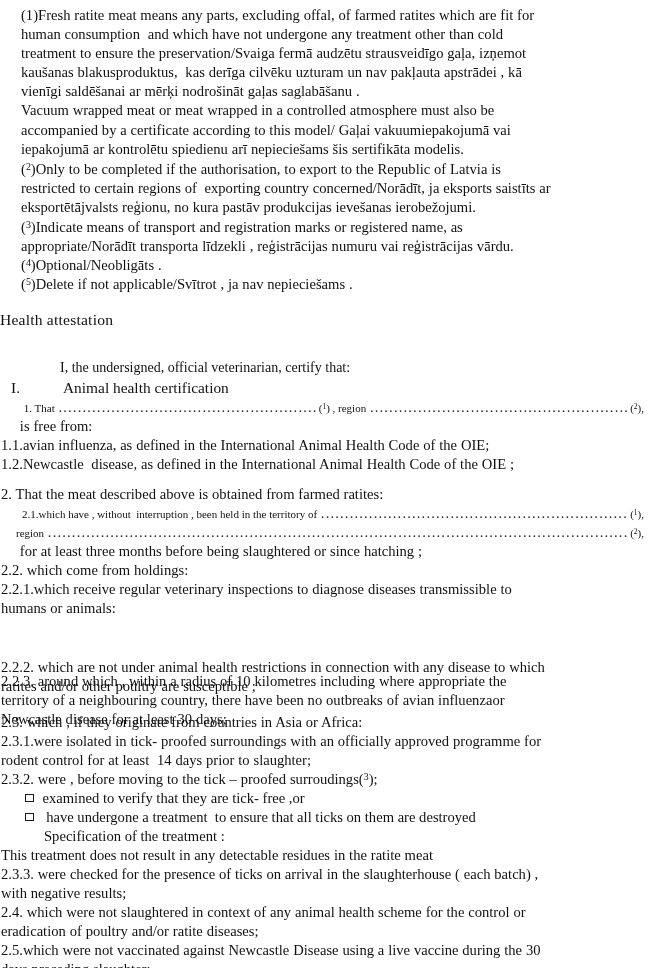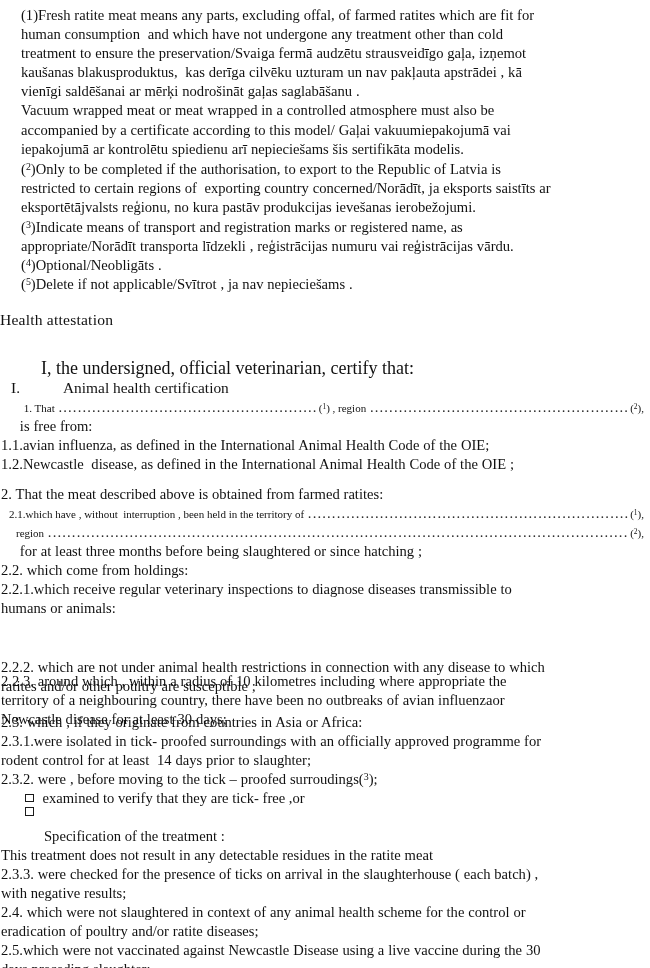--- a/index.html
+++ b/index.html
@@ -49,23 +49,23 @@
     padding-right: 4px;
   }
   
   .title-center {
     font-size: 15.6px;
     line-height: 20px;
     text-align: left;
     letter-spacing: 0.2px;
   }
   .cert-intro {
-    font-size: 18px;
+    font-size: 14px;
     line-height: 20px;
-    padding-left: 41px;
+    padding-left: 60px;
   }
   .section-head {
     font-size: 15.4px;
     line-height: 20px;
     padding-left: 11px;
   }
   .section-head .numeral {
     display: inline-block;
     width: 52px;
   }
@@ -174,21 +174,21 @@
     <span class="tail"><span>(</span><sup>2</sup><span>),</span></span>
   </div>
 
   <div class="block para pad-l-sm" style="top:417px;"> is free from:</div>
 
   <div class="block para pad-l-xs" style="top:436px;">1.1.avian influenza, as defined in the International Animal Health Code of the OIE;</div>
   <div class="block para pad-l-xs" style="top:455px;">1.2.Newcastle  disease, as defined in the International Animal Health Code of the OIE ;</div>
 
   <div class="block para pad-l-xs" style="top:485px;">2. That the meat described above is obtained from farmed ratites:</div>
 
-  <div class="block leader-row" style="top:504px; padding-left:9px;">
+  <div class="block leader-row" style="top:504px; padding-left:22px;">
     <span>2.1.which have , without  interruption , been held in the territory of </span>
     <span class="fill"></span>
     <span class="tail"><span>(</span><sup>1</sup><span>),</span></span>
   </div>
 
   <div class="block leader-row" style="top:523px; padding-left:16px;">
     <span>region </span>
     <span class="fill"></span>
     <span class="tail"><span>(</span><sup>2</sup><span>),</span></span>
   </div>
@@ -208,20 +208,21 @@
 
   <div class="block para pad-l-xs" style="top:770px;"><span>2.3.2. were , before moving to the tick – proofed surroudings(</span><sup>3</sup><span>);</span></div>
 
   <div class="block cbrow" style="top:789px;">
     <span class="cb"></span>
     <span>examined to verify that they are tick- free ,or</span>
   </div>
 
   <div class="block cbrow" style="top:808px;">
     <span class="cb"></span>
+    <span> have undergone a treatment  to ensure that all ticks on them are destroyed</span>
   </div>
 
   <div class="block spec-row" style="top:827px;">
     <span>Specification of the treatment :</span>
     <span class="fill"></span>
   </div>
 
   <div class="block para pad-l-xs" style="top:846px;">This treatment does not result in any detectable residues in the ratite meat</div>
   <div class="block para pad-l-xs" style="top:865px;">2.3.3. were checked for the presence of ticks on arrival in the slaughterhouse ( each batch) ,
 with negative results;</div>

